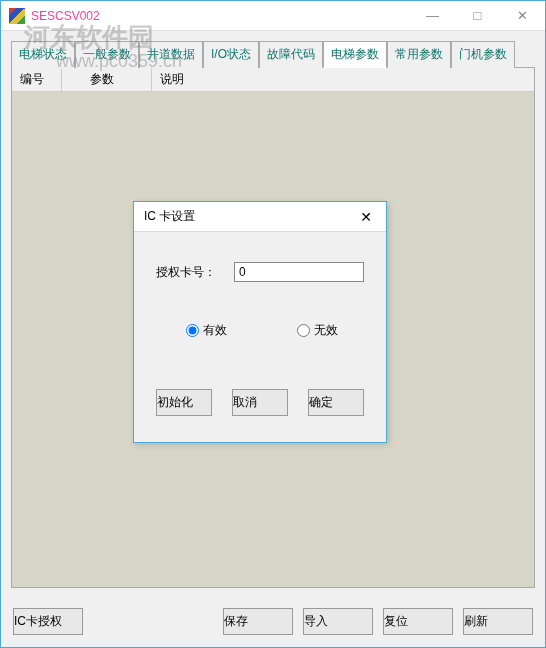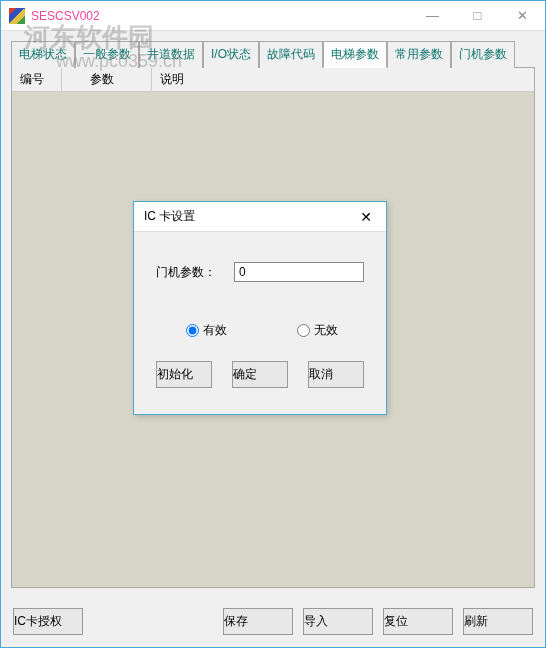--- a/index.html
+++ b/index.html
@@ -159,21 +159,21 @@
 .form-row input[type=text] {
   width: 130px;
   padding: 2px 4px;
   border: 1px solid #888;
   font-size: 12px;
 }
 .radio-row {
   display: flex;
   gap: 70px;
   padding-left: 30px;
-  margin-bottom: 22px;
+  margin-bottom: 50px;
 }
 .radio-item { display: flex; align-items: center; gap: 4px; }
 .radio-item input { margin: 0; }
 .dialog-buttons {
   display: flex;
   gap: 20px;
   justify-content: center;
   padding-bottom: 6px;
 }
 .dialog-buttons .btn { width: 72px; }
@@ -218,37 +218,37 @@
       <div class="table-body"></div>
     </div>
 
     <div class="dialog">
       <div class="dialog-title">
         <div class="t">IC 卡设置</div>
         <div class="x">✕</div>
       </div>
       <div class="dialog-body">
         <div class="form-row">
-          <label>门机参数：</label>
+          <label>授权卡号：</label>
           <input type="text" value="0" style="">
         </div>
         <div class="radio-row">
           <div class="radio-item">
             <input type="radio" name="validity" checked="" style="">
             <span>有效</span>
           </div>
           <div class="radio-item">
             <input type="radio" name="validity" style="">
             <span>无效</span>
           </div>
         </div>
         <div class="dialog-buttons">
           <div class="btn">初始化</div>
+          <div class="btn">取消</div>
           <div class="btn">确定</div>
-          <div class="btn">取消</div>
         </div>
       </div>
     </div>
   </div>
 
   <div class="bottom-buttons">
     <div class="btn">IC卡授权</div>
     <div class="spacer"></div>
     <div class="btn">保存</div>
     <div class="btn">导入</div>

